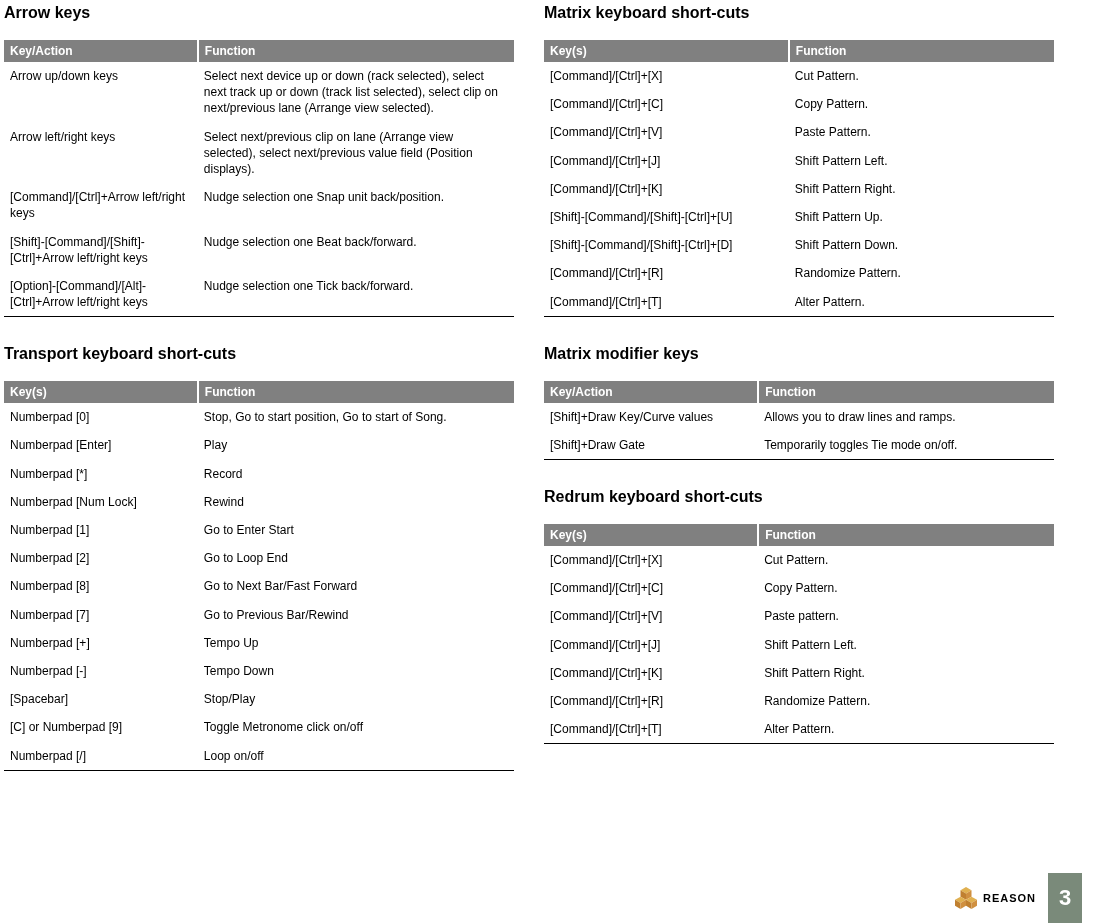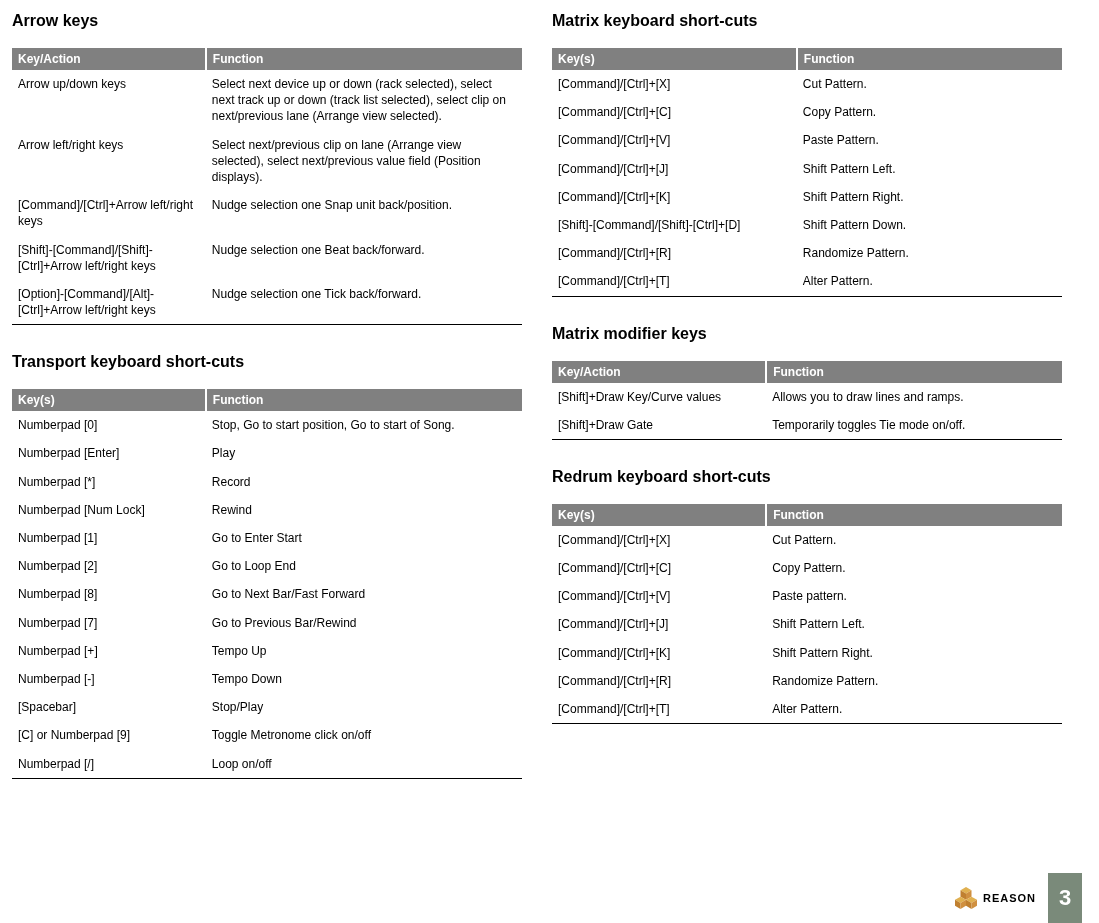--- a/index.html
+++ b/index.html
@@ -6,21 +6,21 @@
   body {
     font-family: Arial, Helvetica, sans-serif;
     background: #fff;
     width: 1099px;
     height: 923px;
     position: relative;
     font-size: 12px;
     color: #000;
   }
   .page {
-    padding: 12px;
+    padding: 4px;
     display: flex;
     gap: 30px;
   }
   .col {
     width: 510px;
   }
   .col-left { margin-left: 0; }
   .col-right { margin-left: 0; }
   .section-title {
     font-size: 16px;
@@ -211,20 +211,24 @@
             <td class="key">[Command]/[Ctrl]+[V]</td>
             <td class="func">Paste Pattern.</td>
           </tr>
         <tr>
             <td class="key">[Command]/[Ctrl]+[J]</td>
             <td class="func">Shift Pattern Left.</td>
           </tr>
         <tr>
             <td class="key">[Command]/[Ctrl]+[K]</td>
             <td class="func">Shift Pattern Right.</td>
+          </tr>
+        <tr>
+            <td class="key">[Shift]-[Command]/[Shift]-[Ctrl]+[U]</td>
+            <td class="func">Shift Pattern Up.</td>
           </tr>
         <tr>
             <td class="key">[Shift]-[Command]/[Shift]-[Ctrl]+[D]</td>
             <td class="func">Shift Pattern Down.</td>
           </tr>
         <tr>
             <td class="key">[Command]/[Ctrl]+[R]</td>
             <td class="func">Randomize Pattern.</td>
           </tr>
         <tr>

